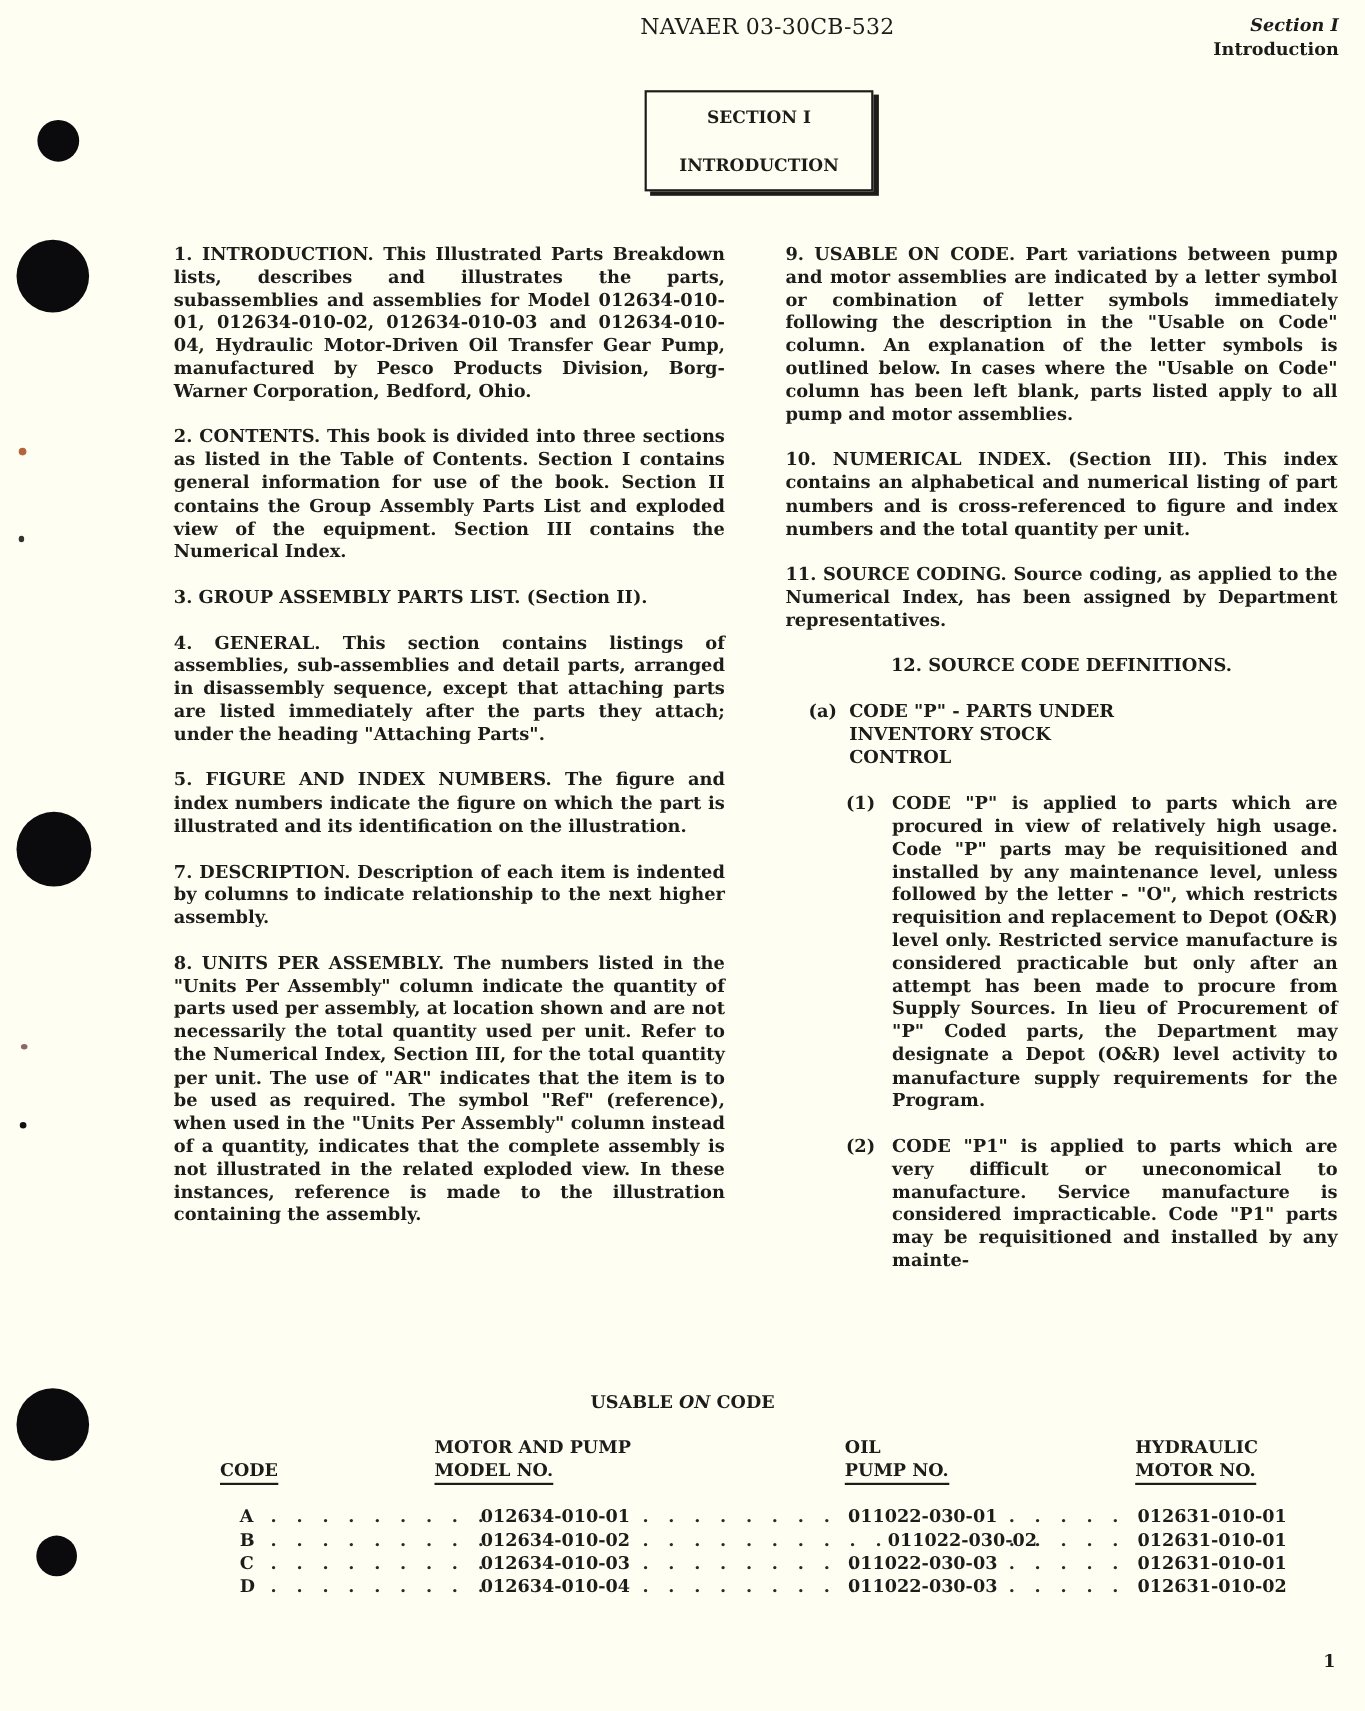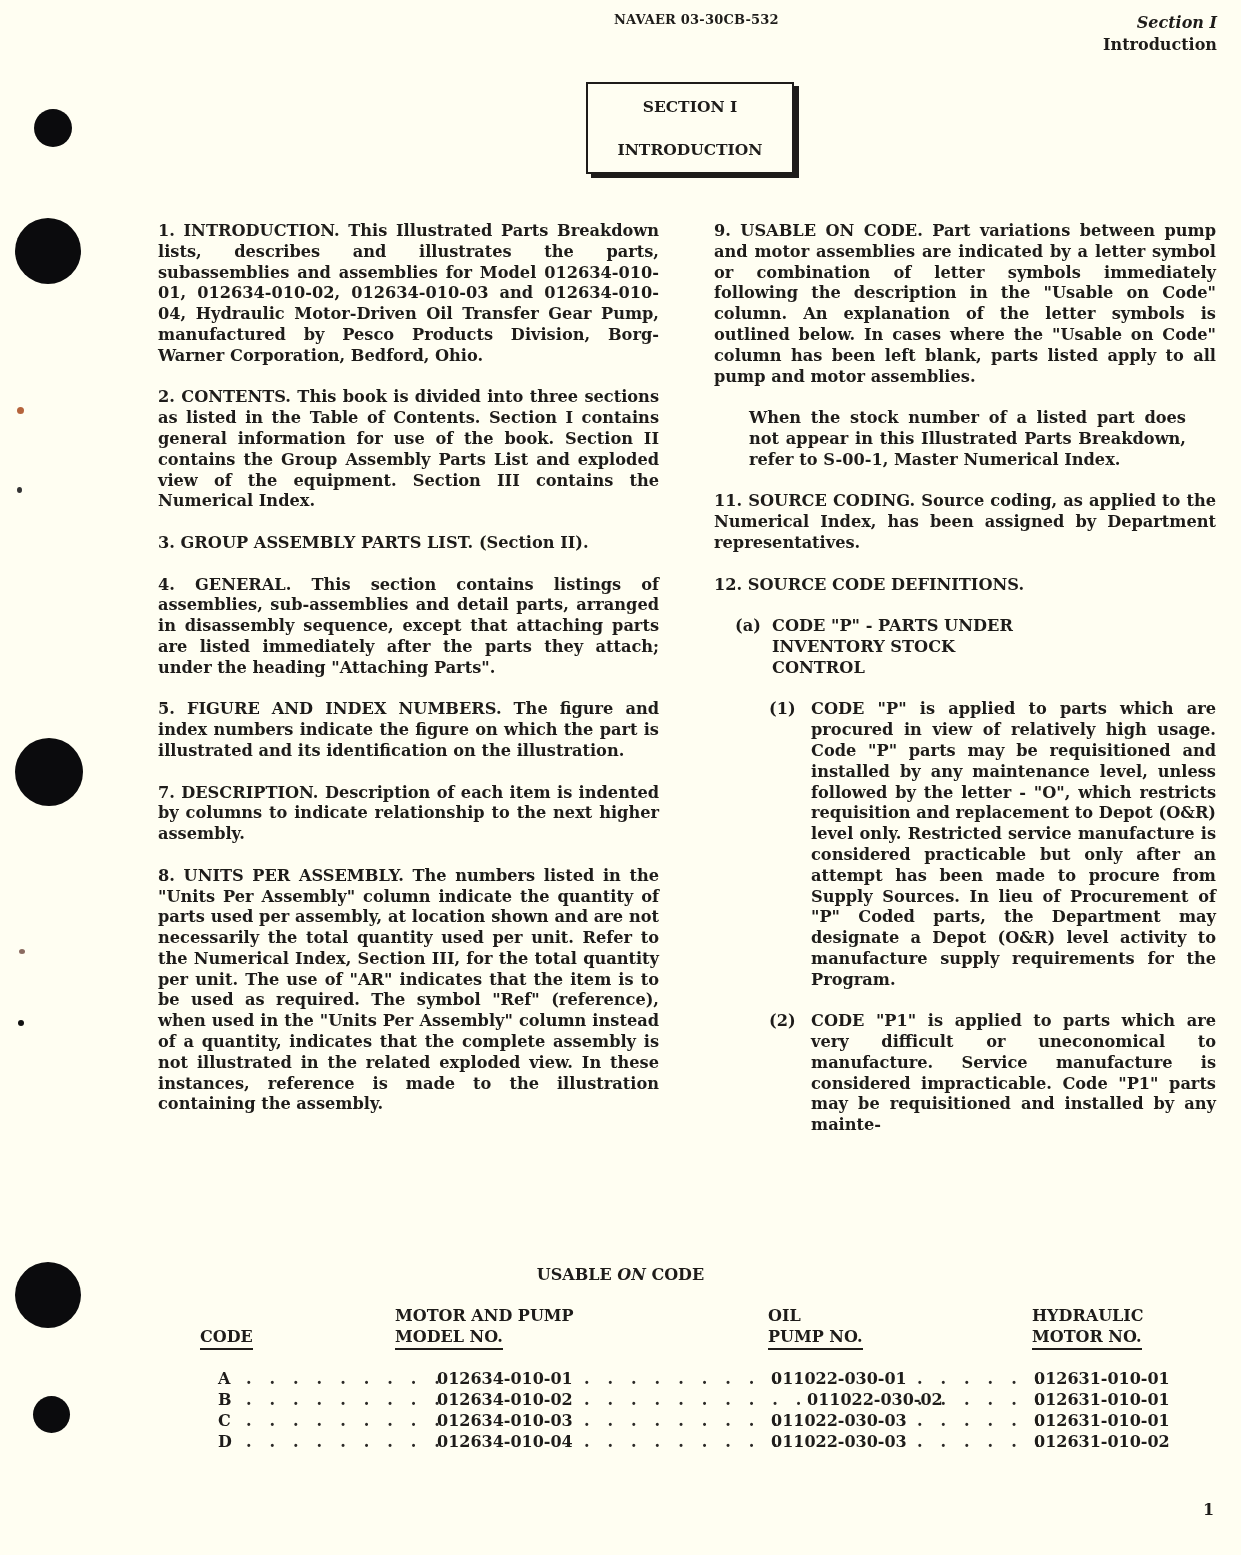--- a/index.html
+++ b/index.html
@@ -10,21 +10,21 @@
     color: #1e1c1a;
     overflow: hidden;
   }
   .page { position: absolute; left: 0; top: 0; width: 1241px; height: 1555px; background: #fffef2; }
 
   
   .hole { position: absolute; background: #0b0b0d; border-radius: 50%; }
   .speck { position: absolute; border-radius: 50%; }
 
   
-  .hdr-center { position: absolute; left: 582px; top: 12px; font-size: 13px; font-weight: bold; letter-spacing: 0.2px; margin-left: 32px; }
+  .hdr-center { position: absolute; left: 582px; top: 12px; font-size: 20px; font-weight: normal; letter-spacing: 0.2px; }
   .hdr-right { position: absolute; right: 24px; top: 12px; text-align: right; font-size: 16px; line-height: 22px; font-weight: bold; }
   .hdr-right .l1 { font-style: italic; }
 
   
   .secbox {
     position: absolute; left: 586px; top: 82px; width: 208px; height: 92px;
     border: 2px solid #1e1c1a; box-shadow: 5px 4px 0 #1e1c1a;
     text-align: center; font-size: 15.5px; font-weight: bold; background: #fffef2;
   }
   .secbox .t1 { position: absolute; left: 0; right: 0; top: 13px; }
@@ -87,23 +87,23 @@
     <p class="para"><span class="head">2. CONTENTS.</span> <span>This book is divided into three sections as listed in the Table of Contents. Section I contains general information for use of the book. Section II contains the Group Assembly Parts List and exploded view of the equipment. Section III contains the Numerical Index.</span></p>
     <p class="para" style="text-align:left;"><span class="head">3. GROUP ASSEMBLY PARTS LIST.</span> <span>(Section II).</span></p>
     <p class="para"><span class="head">4. GENERAL.</span> <span>This section contains listings of assemblies, sub-assemblies and detail parts, arranged in disassembly sequence, except that attaching parts are listed immediately after the parts they attach; under the heading "Attaching Parts".</span></p>
     <p class="para"><span class="head">5. FIGURE AND INDEX NUMBERS.</span> <span>The figure and index numbers indicate the figure on which the part is illustrated and its identification on the illustration.</span></p>
     <p class="para"><span class="head">7. DESCRIPTION.</span> <span>Description of each item is indented by columns to indicate relationship to the next higher assembly.</span></p>
     <p class="para"><span class="head">8. UNITS PER ASSEMBLY.</span> <span>The numbers listed in the "Units Per Assembly" column indicate the quantity of parts used per assembly, at location shown and are not necessarily the total quantity used per unit. Refer to the Numerical Index, Section III, for the total quantity per unit. The use of "AR" indicates that the item is to be used as required. The symbol "Ref" (reference), when used in the "Units Per Assembly" column instead of a quantity, indicates that the complete assembly is not illustrated in the related exploded view. In these instances, reference is made to the illustration containing the assembly.</span></p>
   </div>
 
   <div class="col col-right">
     <p class="para"><span class="head">9. USABLE ON CODE.</span> <span>Part variations between pump and motor assemblies are indicated by a letter symbol or combination of letter symbols immediately following the description in the "Usable on Code" column. An explanation of the letter symbols is outlined below. In cases where the "Usable on Code" column has been left blank, parts listed apply to all pump and motor assemblies.</span></p>
-    <p class="note-body">When the stock number of a listed part does not appear in this Illustrated Parts Breakdown, refer to S-00-1, Master Numerical Index.</p>
+    <p class="para"><span class="head">10. NUMERICAL INDEX.</span> <span>(Section III). This index contains an alphabetical and numerical listing of part numbers and is cross-referenced to figure and index numbers and the total quantity per unit.</span></p>
     <p class="para"><span class="head">11. SOURCE CODING.</span> <span>Source coding, as applied to the Numerical Index, has been assigned by Department representatives.</span></p>
-    <p class="para" style="text-align:left;"><span class="head">12. SOURCE CODE DEFINITIONS.</span></p>
+    <p class="para" style="text-align:center;"><span class="head">12. SOURCE CODE DEFINITIONS.</span></p>
     <div class="sub-a">
       <span class="lbl">(a)</span>
       <span class="txt" style="width:260px;">CODE "P" - PARTS UNDER INVENTORY STOCK CONTROL</span>
     </div>
     <div class="sub-n">
       <span class="lbl">(1)</span>
       <span class="txt">CODE "P" is applied to parts which are procured in view of relatively high usage. Code "P" parts may be requisitioned and installed by any maintenance level, unless followed by the letter - "O", which restricts requisition and replacement to Depot (O&amp;R) level only. Restricted service manufacture is considered practicable but only after an attempt has been made to procure from Supply Sources. In lieu of Procurement of "P" Coded parts, the Department may designate a Depot (O&amp;R) level activity to manufacture supply requirements for the Program.</span>
     </div>
     <div class="sub-n">
       <span class="lbl">(2)</span>

